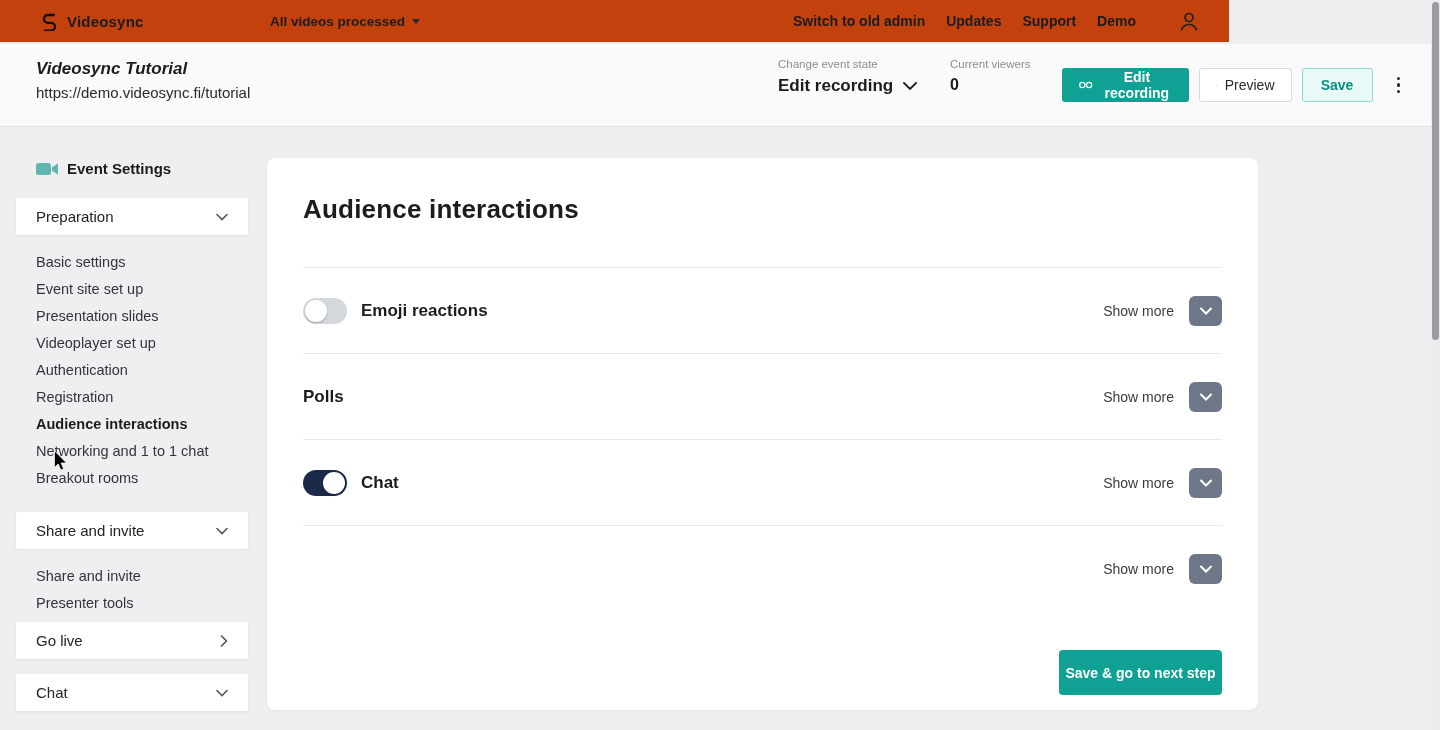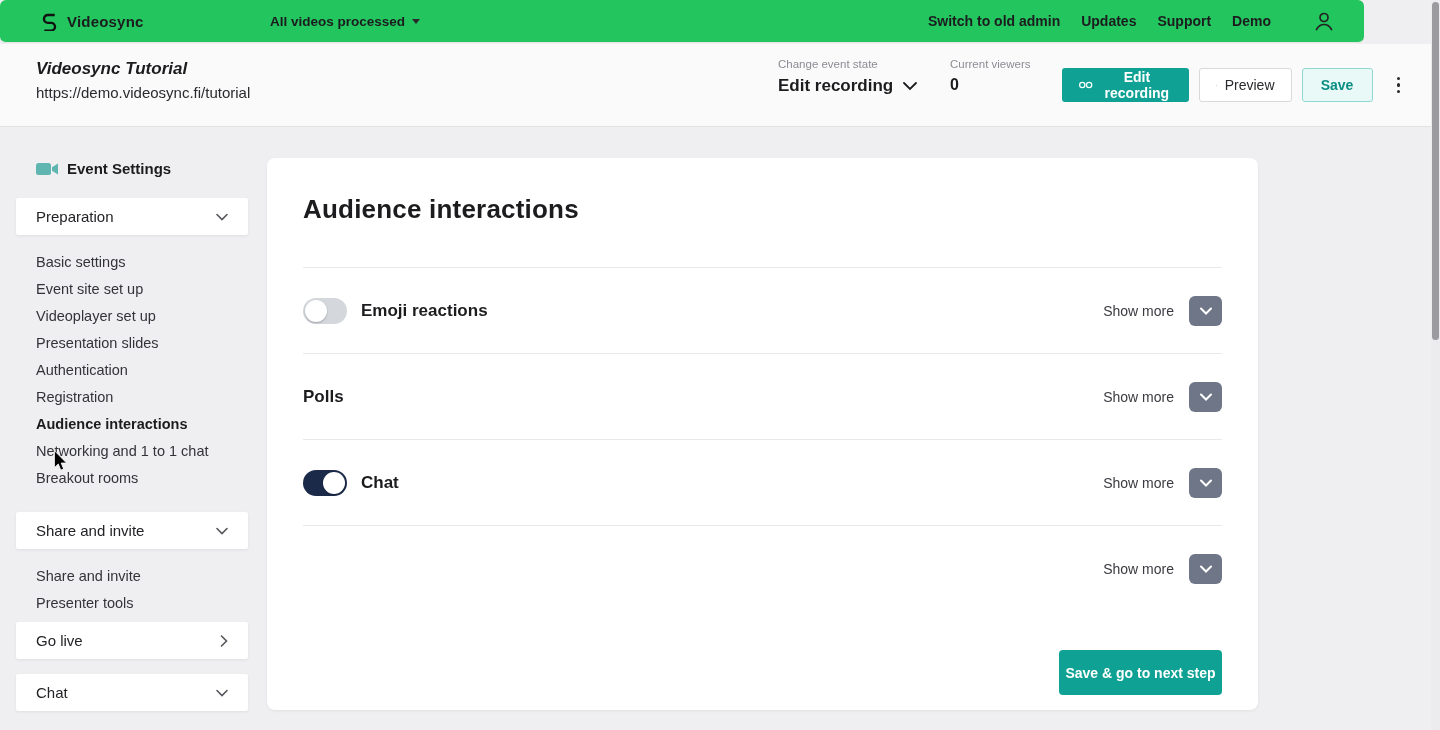--- a/index.html
+++ b/index.html
@@ -6,23 +6,23 @@
   html,body { width:1440px; height:730px; overflow:hidden; }
   body {
     font-family: "Liberation Sans", sans-serif;
     background:#efeef0;
     position:relative;
     color:#1c1c1f;
   }
 
   
   .topbar {
-    position:absolute; left:0; top:0; width:1364px; height:43px;
-    background:#22c55e; border-bottom:1px solid #e6e5e7;
-    display:flex; align-items:center;border-radius:6px;
+    position:absolute; left:0; top:0; width:1229px; height:43px;
+    background:#c2410c; border-bottom:1px solid #e6e5e7;
+    display:flex; align-items:center;
   }
   .brand { position:absolute; left:40px; display:flex; align-items:center; gap:8px; }
   .brand-name { font-size:15px; font-weight:700; letter-spacing:.2px; }
   .processed { position:absolute; left:270px; display:flex; align-items:center; gap:7px;
     font-size:13.5px; font-weight:600; cursor:pointer; }
   .tri-down { width:0; height:0; border-left:4.5px solid transparent; border-right:4.5px solid transparent; border-top:5px solid #2a2a2e; }
   .top-right { position:absolute; right:30px; display:flex; align-items:center; gap:21px; }
   .top-link { font-size:14px; font-weight:700; cursor:pointer; }
   .user-icon { margin-left:22px; cursor:pointer; display:flex; }
 
@@ -185,22 +185,22 @@
     <span class="chev">
       <svg width="12" height="8" viewBox="0 0 12 8">
           <path d="M1 1.5l5 5 5-5" fill="none" stroke="#55565c" stroke-width="1.6" stroke-linecap="round"></path>
         </svg>
     </span>
   </div>
 
   <div class="sb-list">
     <div class="sb-item">Basic settings</div>
     <div class="sb-item">Event site set up</div>
+    <div class="sb-item">Presentation slides</div>
     <div class="sb-item">Videoplayer set up</div>
-    <div class="sb-item">Presentation slides</div>
     <div class="sb-item">Authentication</div>
     <div class="sb-item">Registration</div>
     <div class="sb-item active">Audience interactions</div>
     <div class="sb-item">Networking and 1 to 1 chat</div>
     <div class="sb-item">Breakout rooms</div>
   </div>
 
   <div class="sb-card">
     <span>Share and invite</span>
     <span class="chev">

